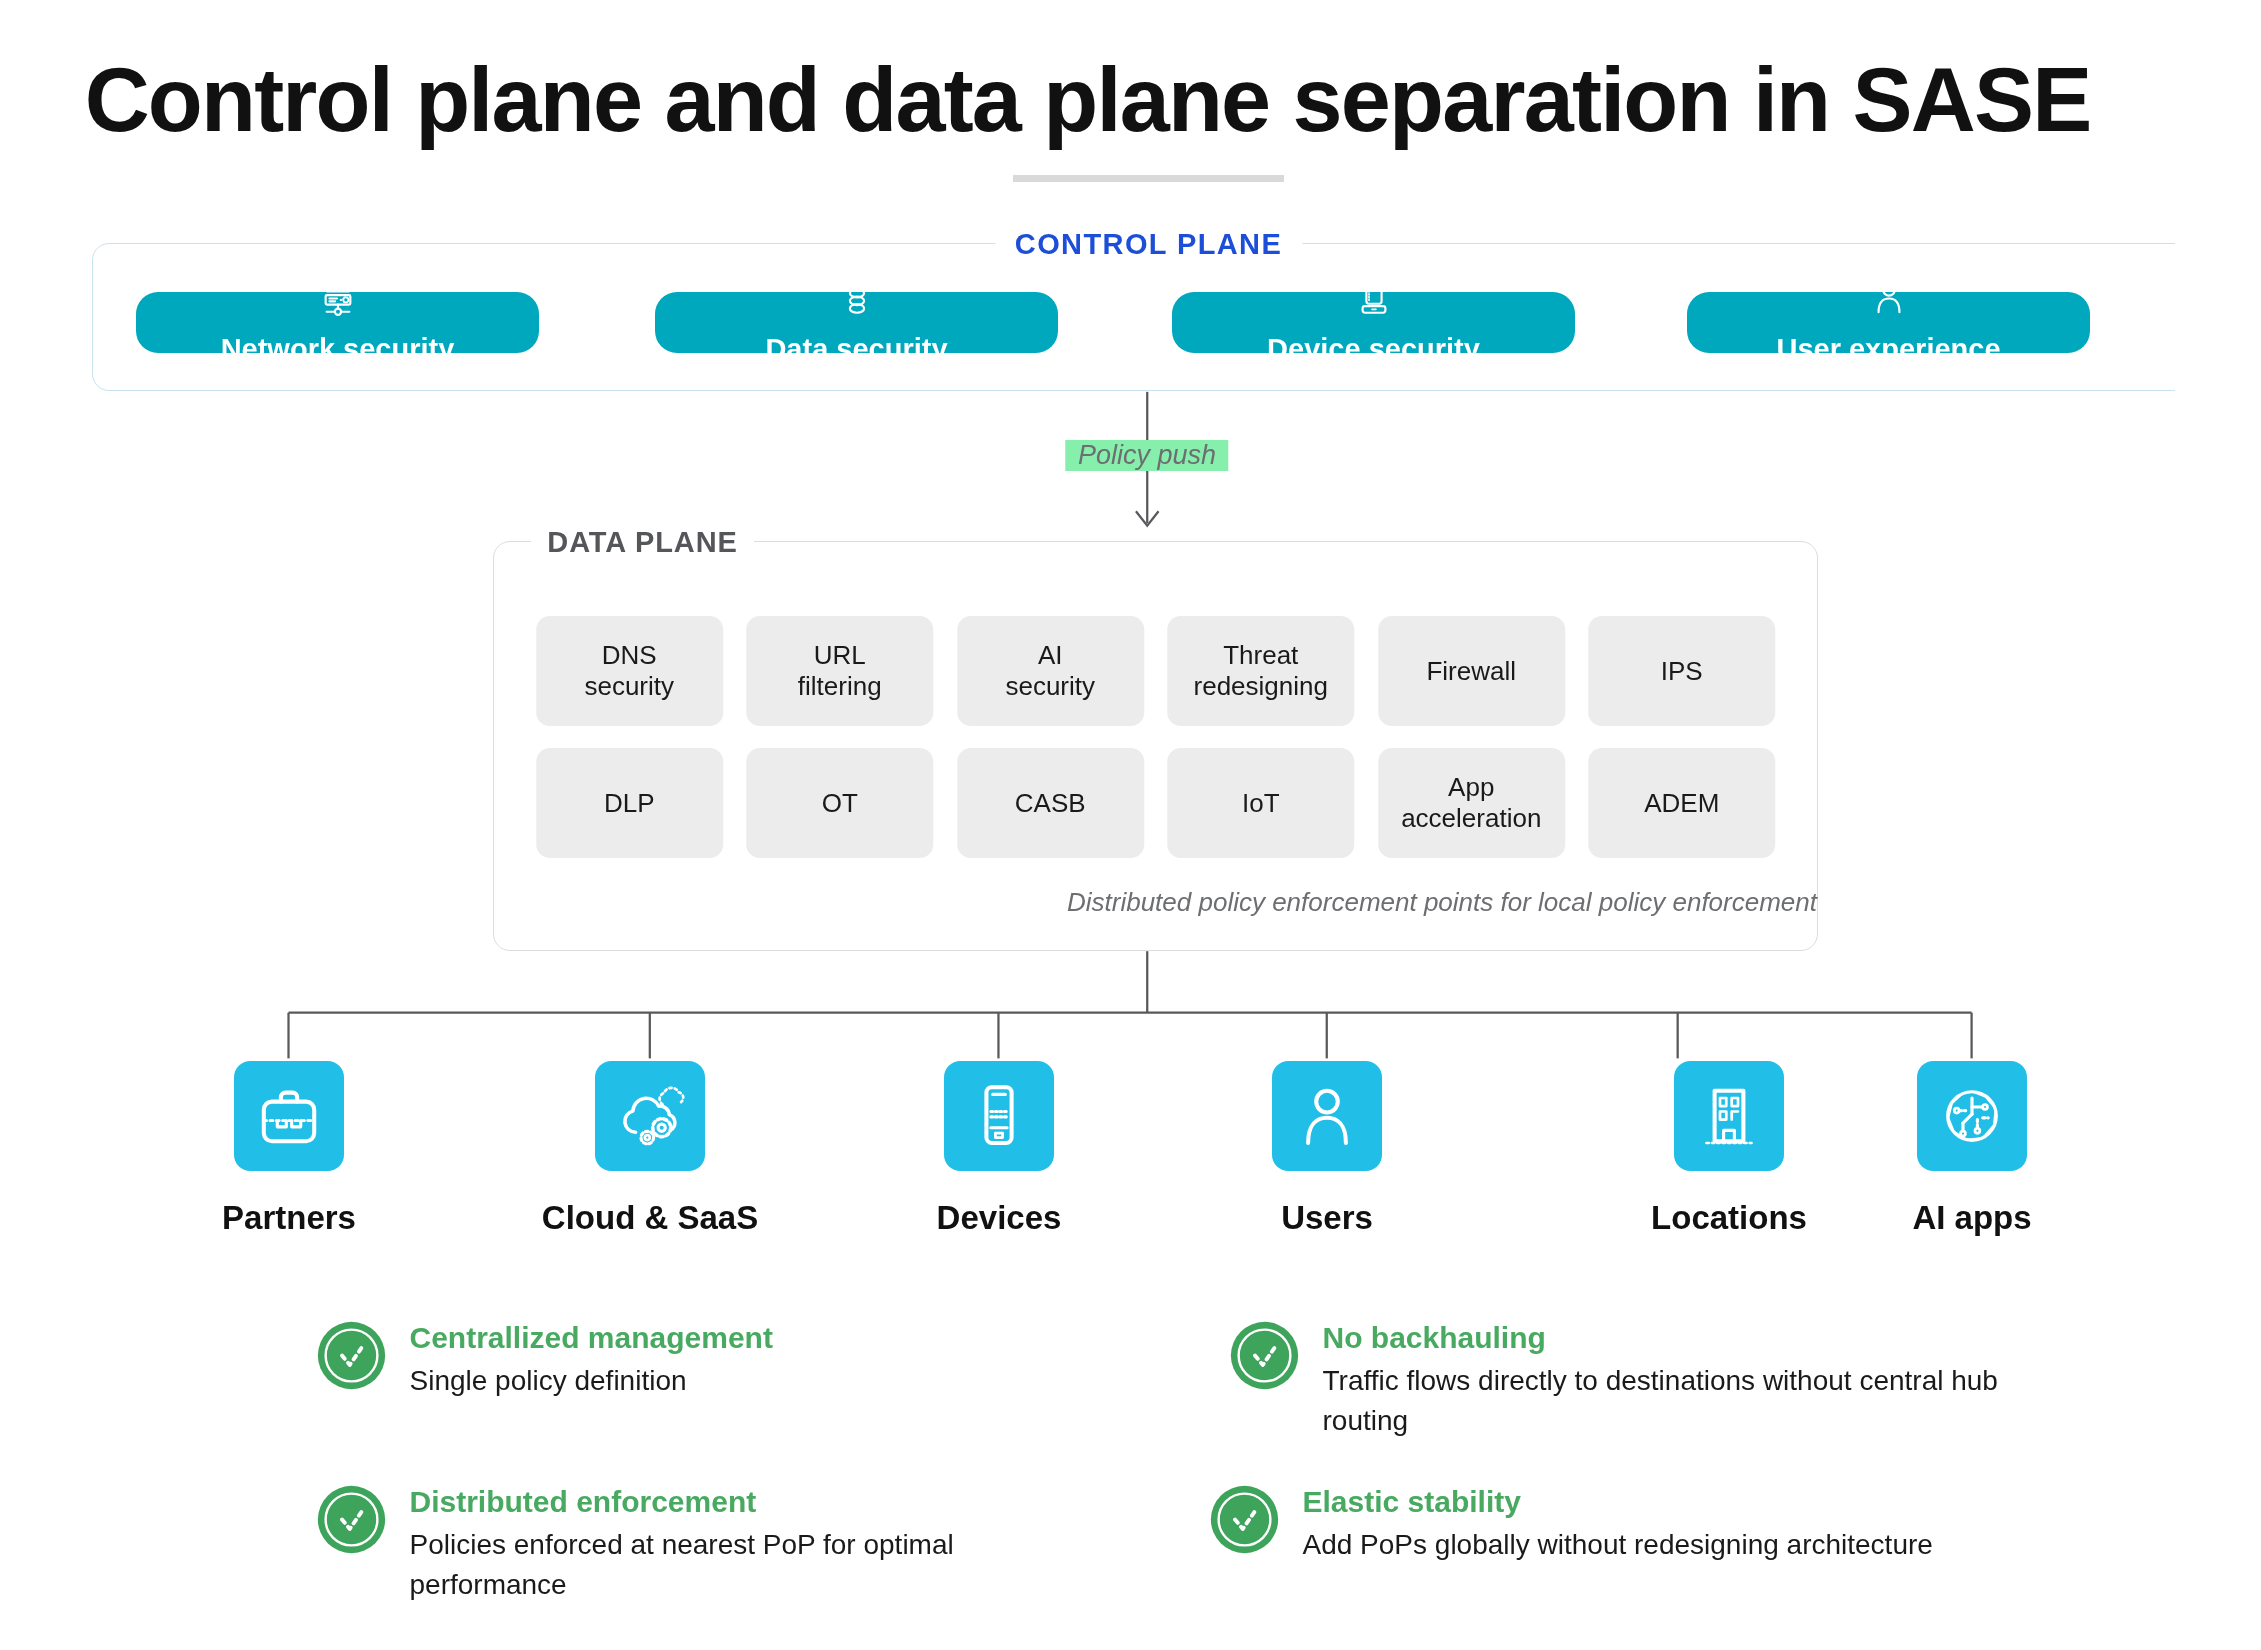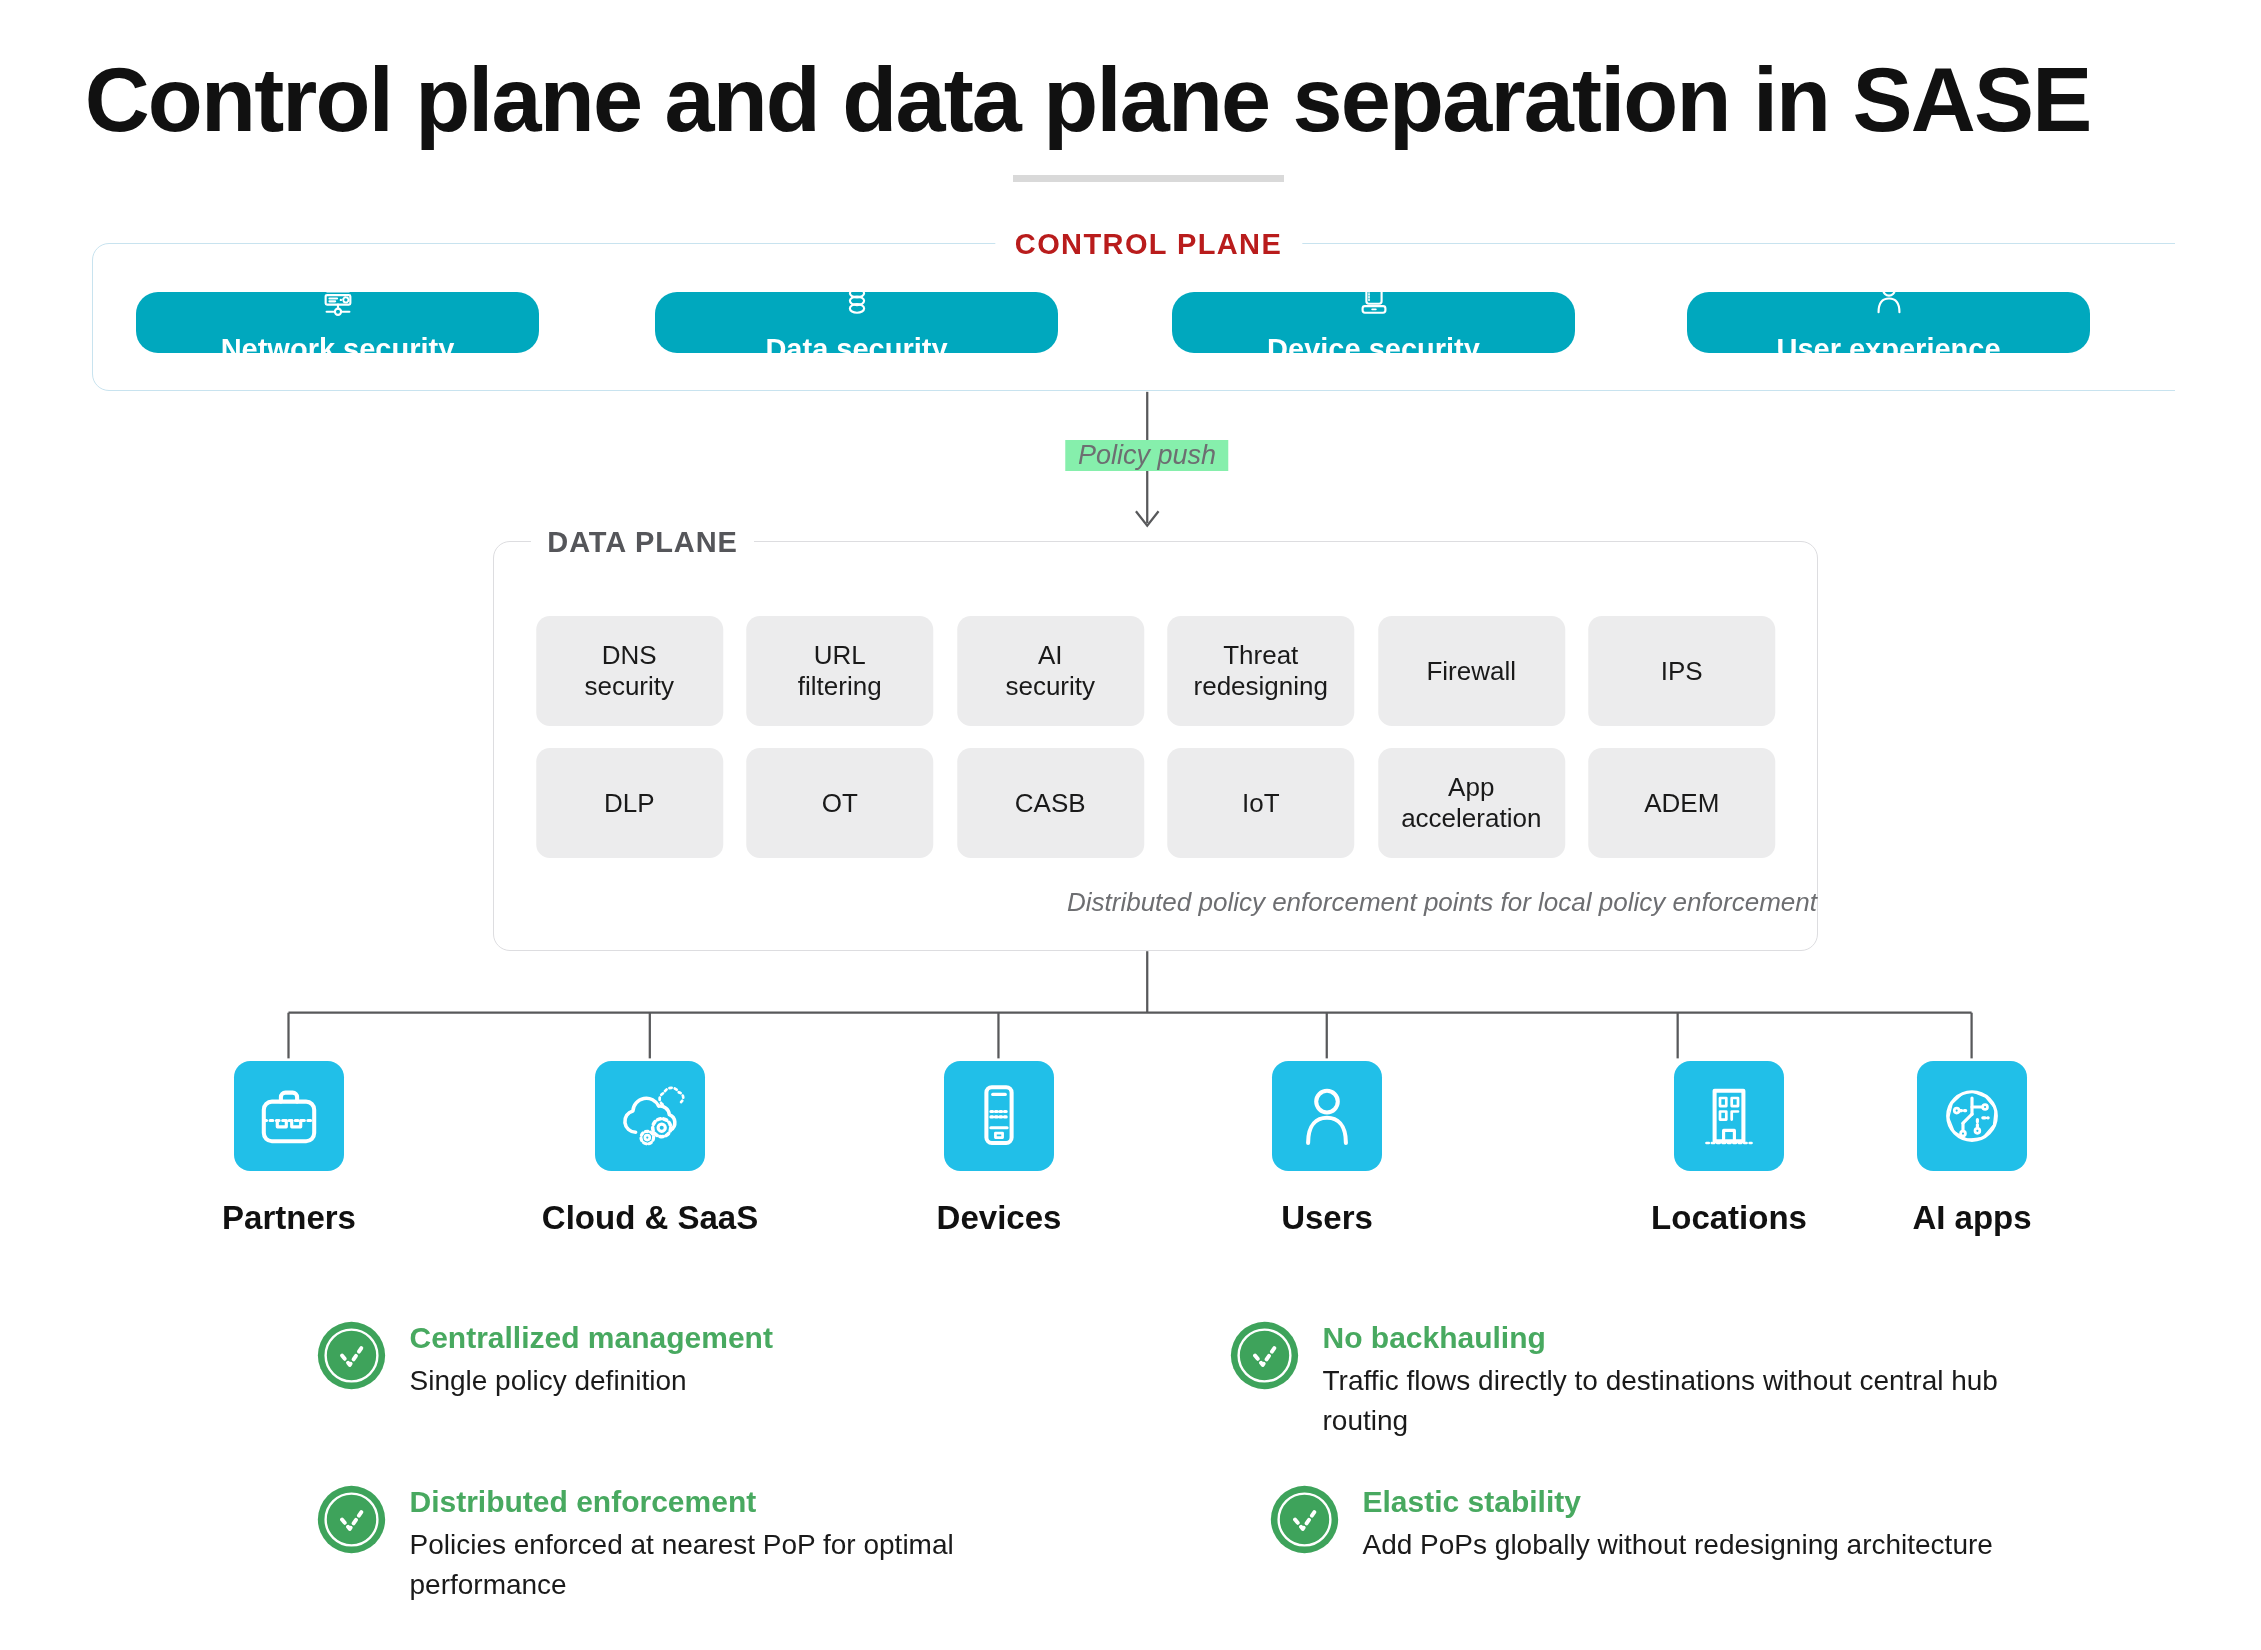--- a/index.html
+++ b/index.html
@@ -17,21 +17,21 @@
     position:absolute;left:1013px;top:175px;width:271px;height:7.2px;background:#d9d9d9;
   }
   
   .cp-box{
     position:absolute;left:92px;top:243px;width:2113px;height:148px;box-sizing:border-box;
     border:1.8px solid #c8e3ef;border-radius:17px;background:#ffffff;
   }
   .cp-label{
     position:absolute;left:50%;top:0;transform:translate(-50%,-50%);
     background:#ffffff;padding:0 20px;font-size:29px;font-weight:bold;
-    color:#b91c1c;letter-spacing:1.4px;white-space:nowrap;
+    color:#1d4ed8;letter-spacing:1.4px;white-space:nowrap;
   }
   .pill{
     position:absolute;top:48px;height:61px;width:403px;border-radius:22px;
     background:#00a8be;display:flex;align-items:center;justify-content:center;gap:16.3px;flex-direction:column;
   }
   .pill .picon{width:38px;height:38px;flex:0 0 auto;}
   .pill .plabel{color:#ffffff;font-size:29px;font-weight:bold;white-space:nowrap;}
   
   .policy-label{
     position:absolute;left:1147px;top:440px;transform:translateX(-50%);
@@ -293,21 +293,21 @@
       <circle cx="40" cy="40" r="39" fill="#3ea35b"></circle>
       <circle cx="40" cy="40" r="30" fill="none" stroke="#ffffff" stroke-width="2.8"></circle>
       <polyline points="29,40 38,51 53,29" fill="none" stroke="#ffffff" stroke-width="4.5" stroke-dasharray="5 6" stroke-linecap="round" stroke-linejoin="round"></polyline>
     </svg>
     <div>
       <div class="b-title">No backhauling</div>
       <div class="b-desc">Traffic flows directly to destinations without central hub routing</div>
     </div>
   </div>
 
-  <div class="benefit" style="left:1270px;top:1485px;">
+  <div class="benefit" style="left:1210px;top:1485px;">
     <svg class="bicon" viewBox="0 0 80 80">
       <circle cx="40" cy="40" r="39" fill="#3ea35b"></circle>
       <circle cx="40" cy="40" r="30" fill="none" stroke="#ffffff" stroke-width="2.8"></circle>
       <polyline points="29,40 38,51 53,29" fill="none" stroke="#ffffff" stroke-width="4.5" stroke-dasharray="5 6" stroke-linecap="round" stroke-linejoin="round"></polyline>
     </svg>
     <div>
       <div class="b-title">Elastic stability</div>
       <div class="b-desc">Add PoPs globally without redesigning architecture</div>
     </div>
   </div>

